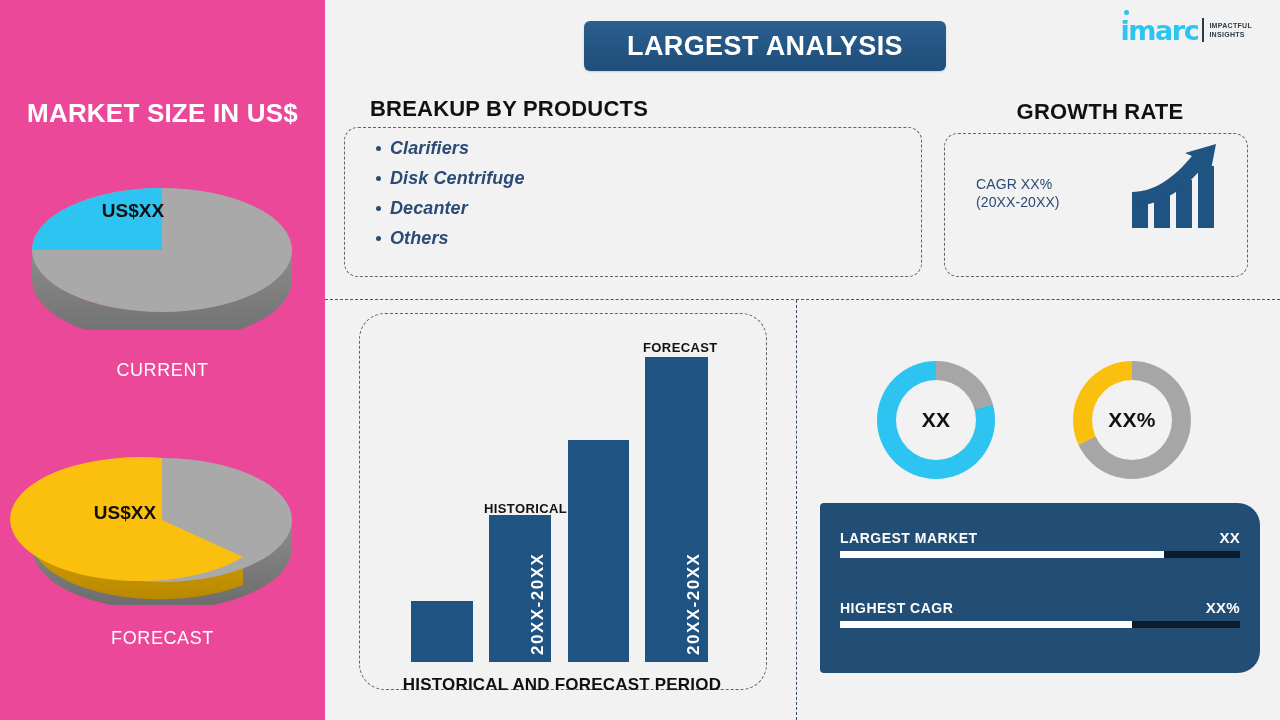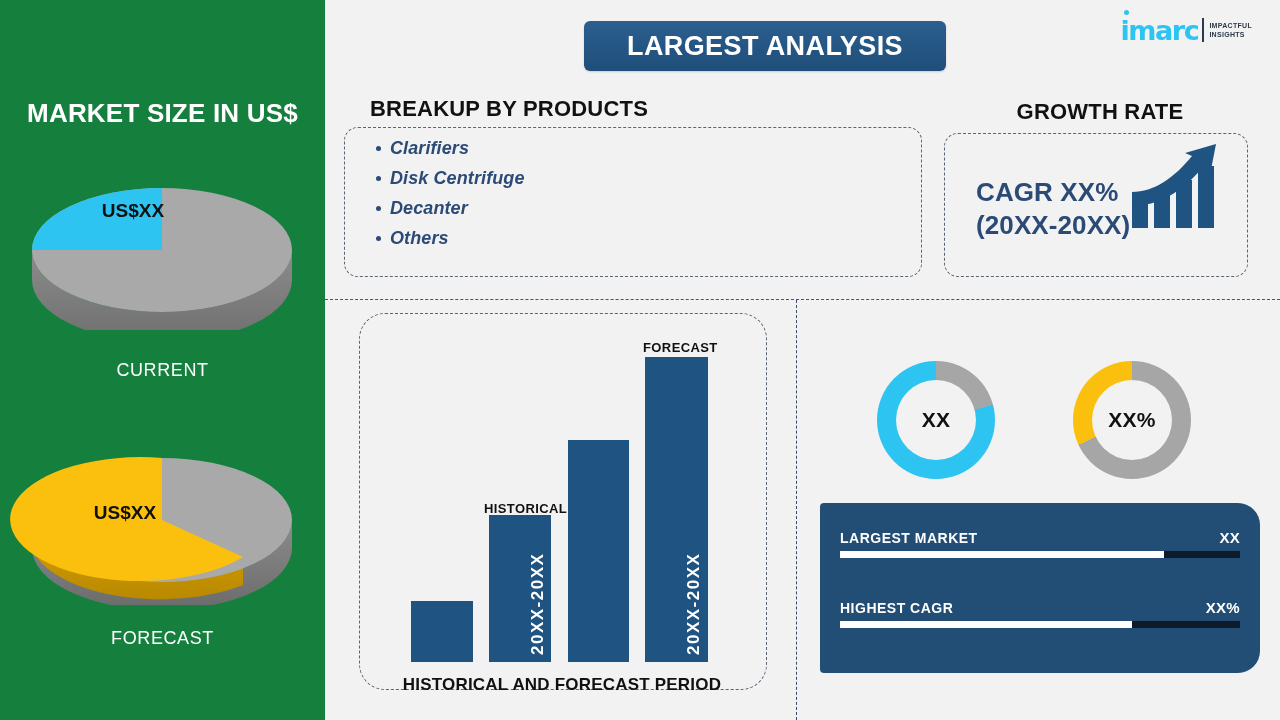--- a/index.html
+++ b/index.html
@@ -7,21 +7,21 @@
     width:1280px;height:720px;overflow:hidden;
     background:#f2f2f2;
     font-family:"Liberation Sans", sans-serif;
     -webkit-font-smoothing:antialiased;
   }
   .canvas{position:relative;width:1280px;height:720px;}
 
   
   .sidebar{
     position:absolute;left:0;top:0;width:325px;height:720px;
-    background:#15803d;
+    background:#ec4899;
   }
   .sidebar-title{
     position:absolute;top:98px;left:0;width:325px;text-align:center;
     color:#ffffff;font-size:26px;font-weight:bold;letter-spacing:.2px;
   }
   .pie-label{
     position:absolute;width:325px;left:0;text-align:center;
     color:#ffffff;font-size:18px;font-weight:500;letter-spacing:.6px;
   }
   .pie-wrap{position:absolute;left:0;width:325px;}
@@ -72,21 +72,21 @@
   .prod-item{
     display:flex;align-items:center;color:#2b4a75;font-size:18px;font-weight:bold;
     margin-bottom:9px;letter-spacing:.1px;font-style:italic;
   }
   .prod-bullet{
     width:5px;height:5px;border-radius:50%;background:#2b4a75;margin-right:9px;flex:none;
   }
 
   
   .cagr-text{
-    position:absolute;left:976px;top:176px;color:#2b4a75;font-size:26px;font-weight:bold;
+    position:absolute;left:976px;top:176px;color:#2b4a75;font-size:14px;font-weight:normal;
     line-height:1.28;letter-spacing:.1px;
   }
   .growth-icon{position:absolute;left:1130px;top:142px;width:95px;height:90px;}
 
   
   .hdiv{position:absolute;left:325px;top:299px;width:955px;height:0;border-top:1.4px dashed #4a5568;}
   .vdiv{position:absolute;left:796px;top:300px;height:420px;width:0;border-left:1.4px dashed #3a4a6b;}
 
   
   .bar-card{left:359px;top:313px;width:406px;height:375px;border-radius:26px;}

